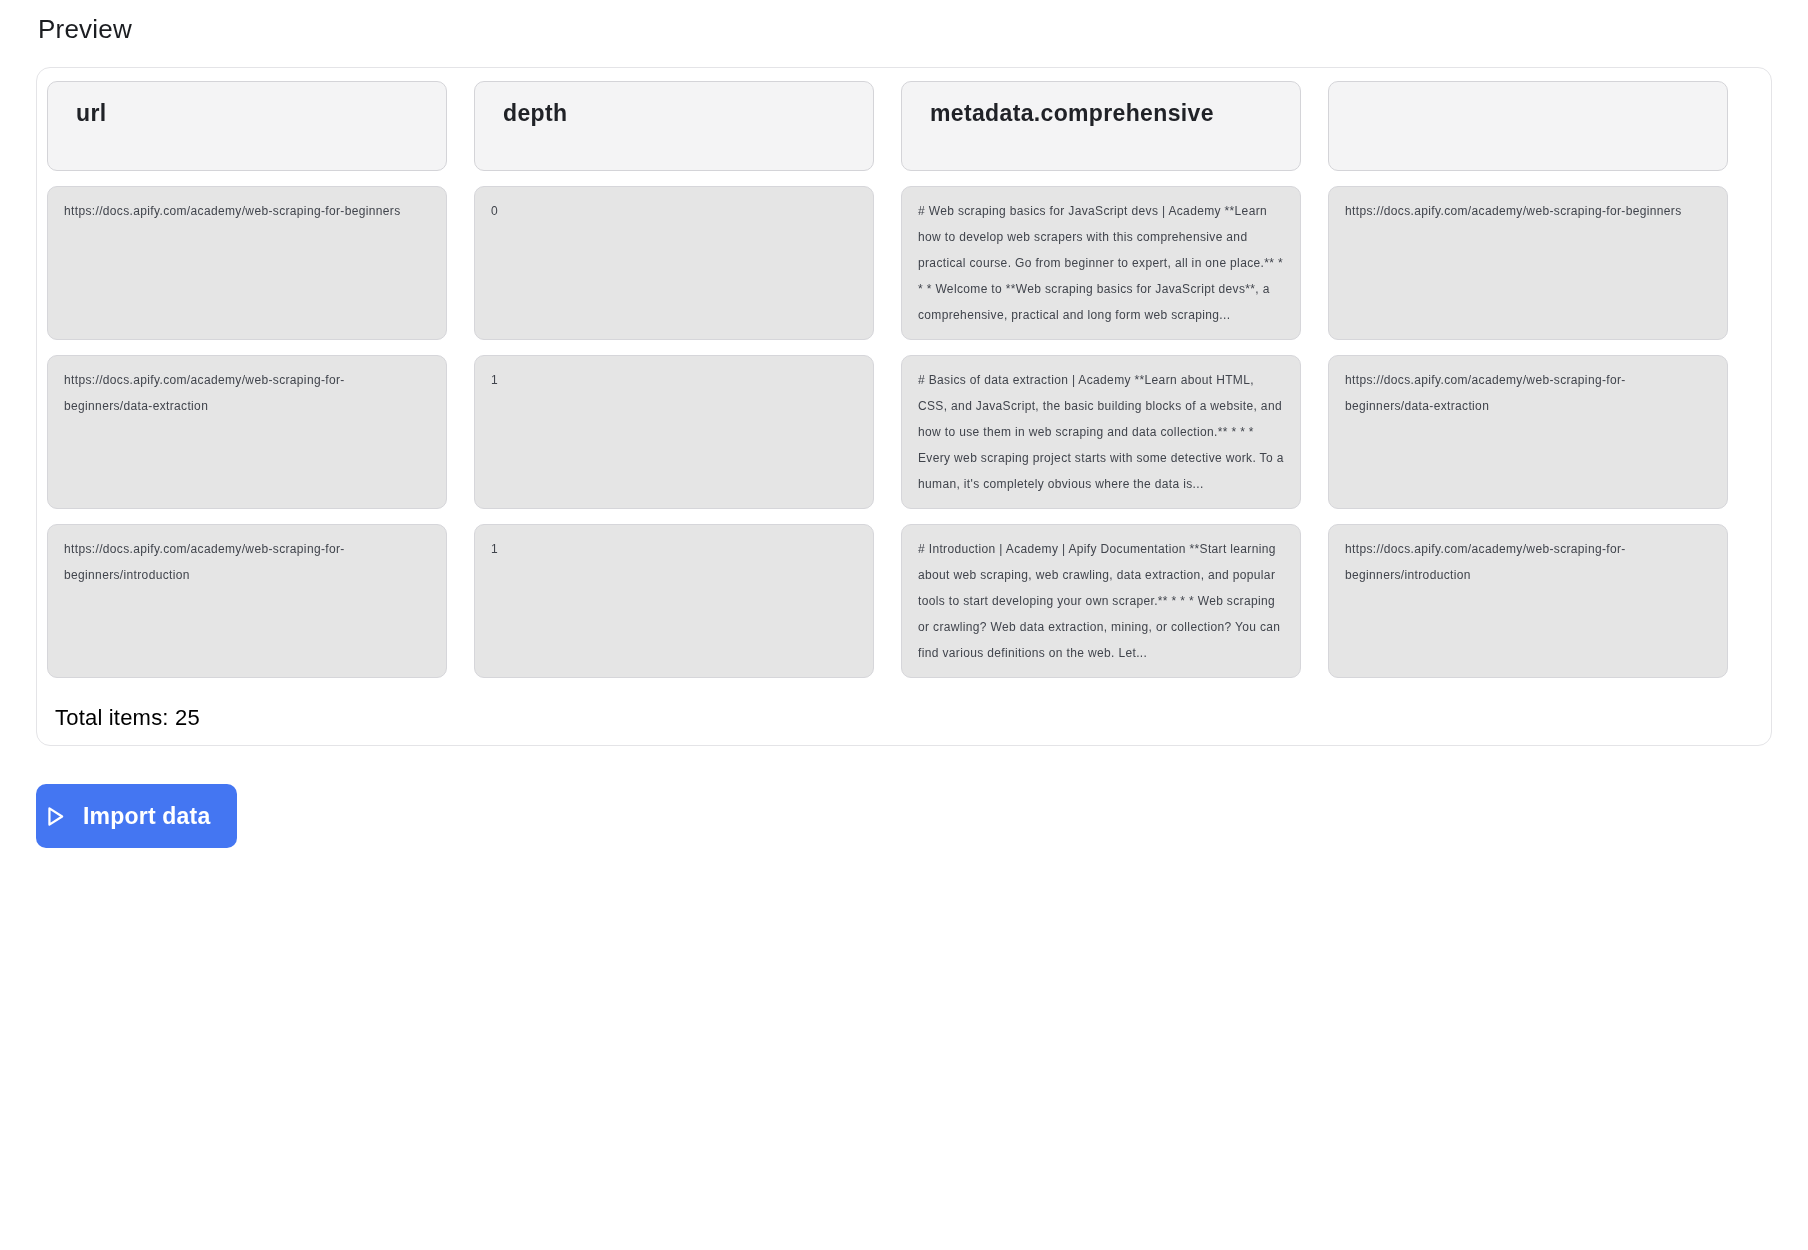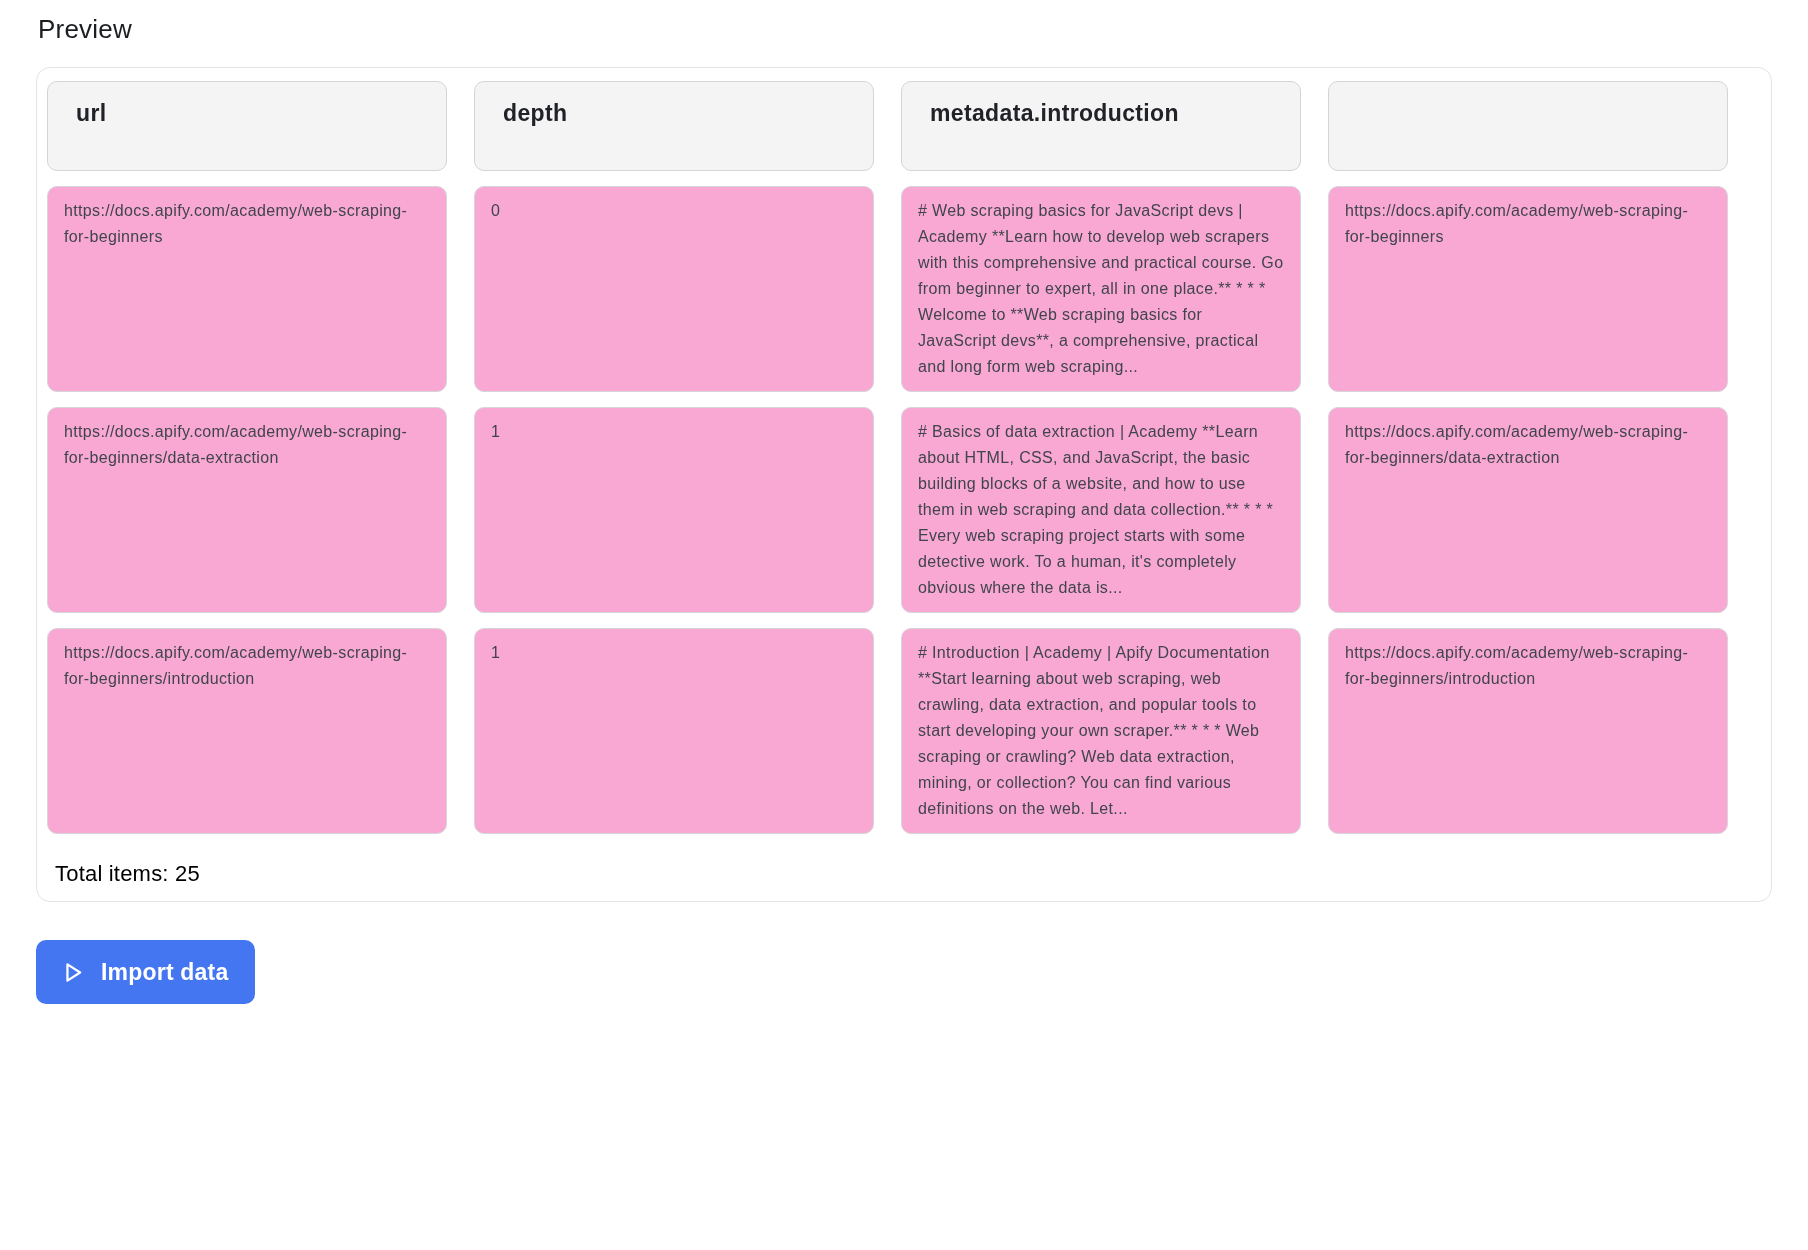--- a/index.html
+++ b/index.html
@@ -38,25 +38,25 @@
   .trow {
     display: flex;
     gap: 27px;
     margin-bottom: 15px;
     align-items: stretch;
   }
   .cell {
     box-sizing: border-box;
     flex: 0 0 400px;
     width: 400px;
-    background: #f9a8d4;
+    background: #e5e5e5;
     border: 1.5px solid #d6d6da;
     border-radius: 10px;
     padding: 11px 16px;
-    font-size: 16px;
+    font-size: 12px;
     line-height: 26px;
     letter-spacing: 0.35px;
     color: #40444c;
     overflow: hidden;
     overflow-wrap: break-word;
   }
   .cell.header {
     background: #f4f4f5;
     border-color: #d4d4d8;
     height: 90px;
@@ -71,21 +71,21 @@
     letter-spacing: 0.2px;
     color: #000000;
     margin: 12px 0 6px 8px;
   }
   .import-button {
     display: inline-flex;
     align-items: center;
     gap: 15px;
     margin: 38px 0 0 0;
     height: 64px;
-    padding: 0 27px 0 23px;
+    padding: 0 27px 0 5px;
     background: #4476f2;
     border: none;
     border-radius: 10px;
     color: #ffffff;
     font-family: inherit;
     font-size: 23px;
     font-weight: 700;
     letter-spacing: 0.2px;
     cursor: pointer;
   }
@@ -98,21 +98,21 @@
 
 <div class="page">
 
   <h2 class="preview-title">Preview</h2>
 
   <div class="preview-card">
     <div class="table-scroll">
         <div class="trow">
           <div class="cell header">url</div>
           <div class="cell header">depth</div>
-          <div class="cell header">metadata.introduction</div>
+          <div class="cell header">metadata.comprehensive</div>
           <div class="cell header"></div>
         </div>
         <div class="trow">
           <div class="cell">https://docs.apify.com/academy/web-scraping-for-beginners</div>
           <div class="cell">0</div>
           <div class="cell"># Web scraping basics for JavaScript devs | Academy **Learn how to develop web scrapers with this comprehensive and practical course. Go from beginner to expert, all in one place.** * * * Welcome to **Web scraping basics for JavaScript devs**, a comprehensive, practical and long form web scraping...</div>
           <div class="cell">https://docs.apify.com/academy/web-scraping-for-beginners</div>
           <div class="cell"></div>
         </div>
         <div class="trow">

